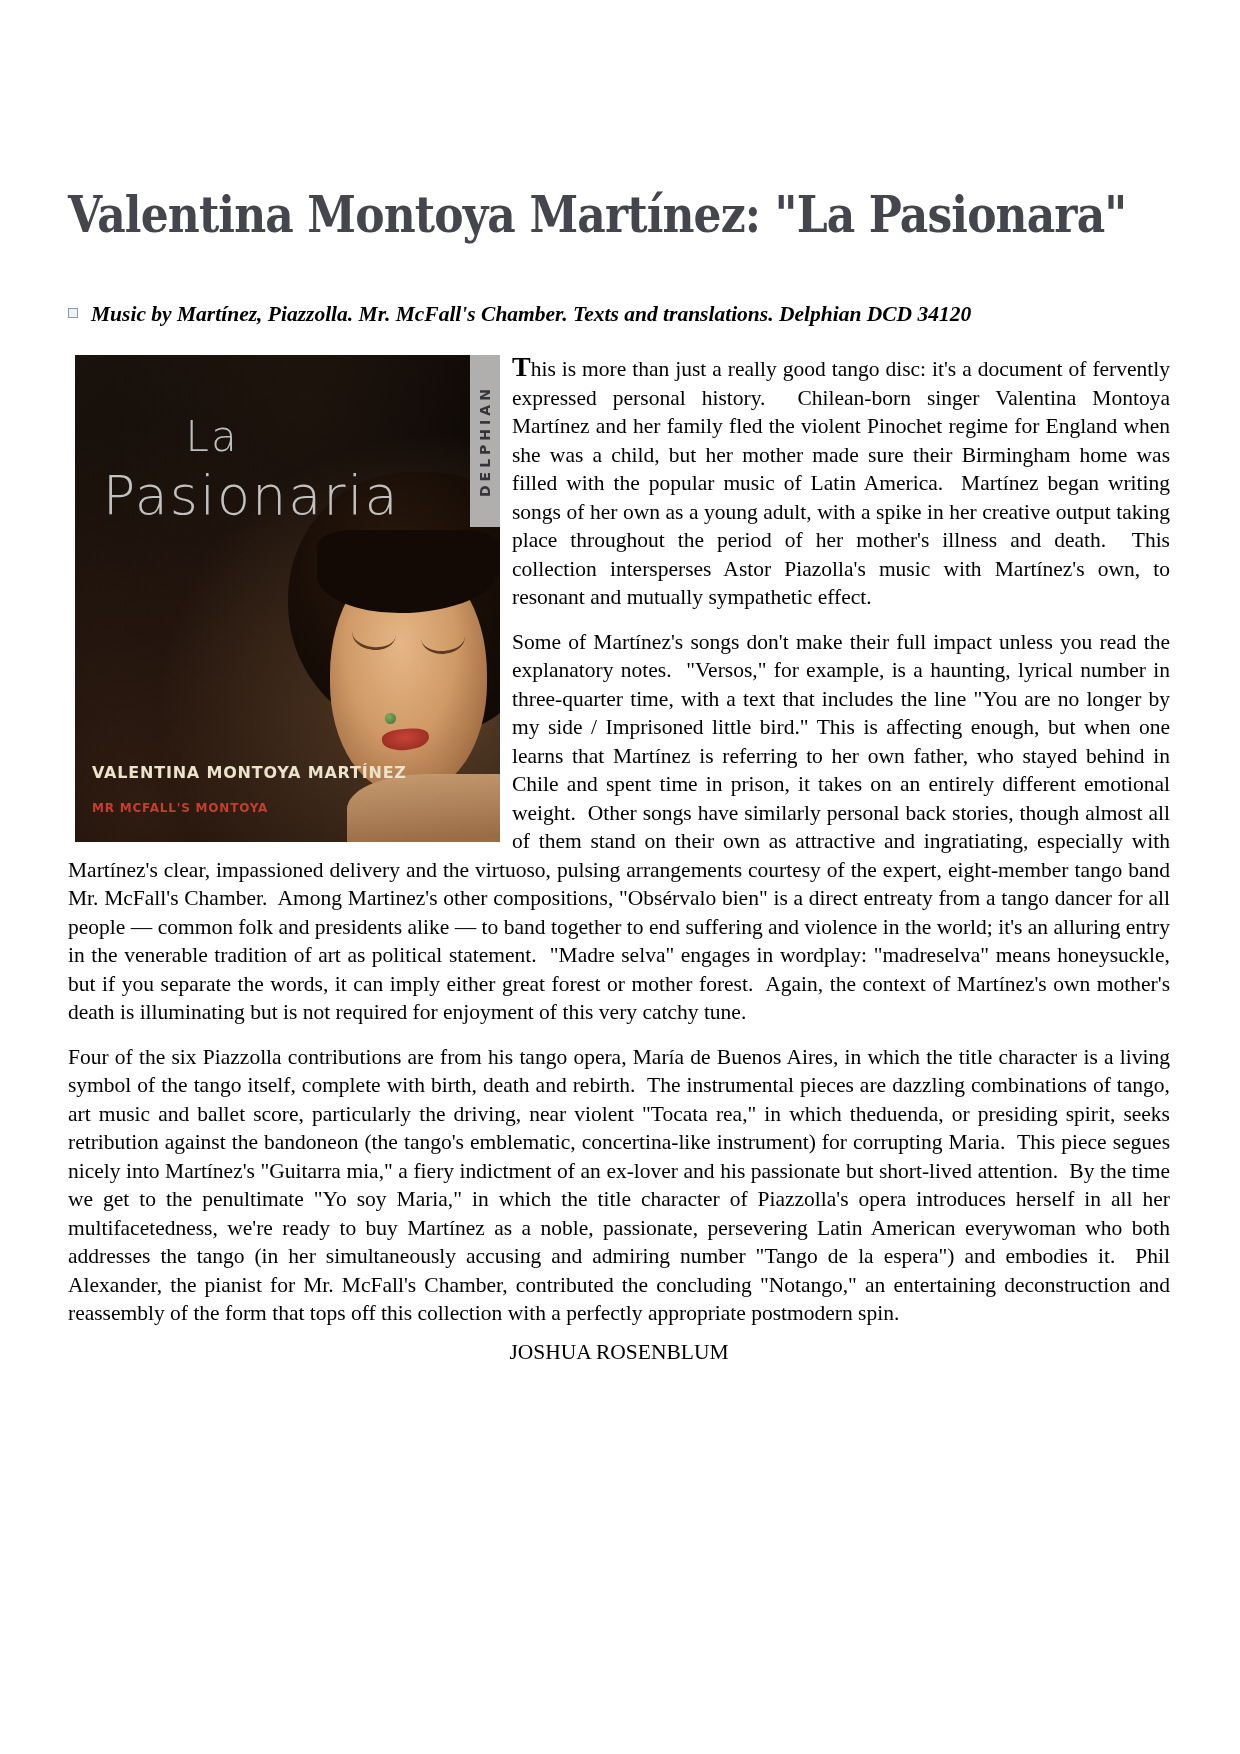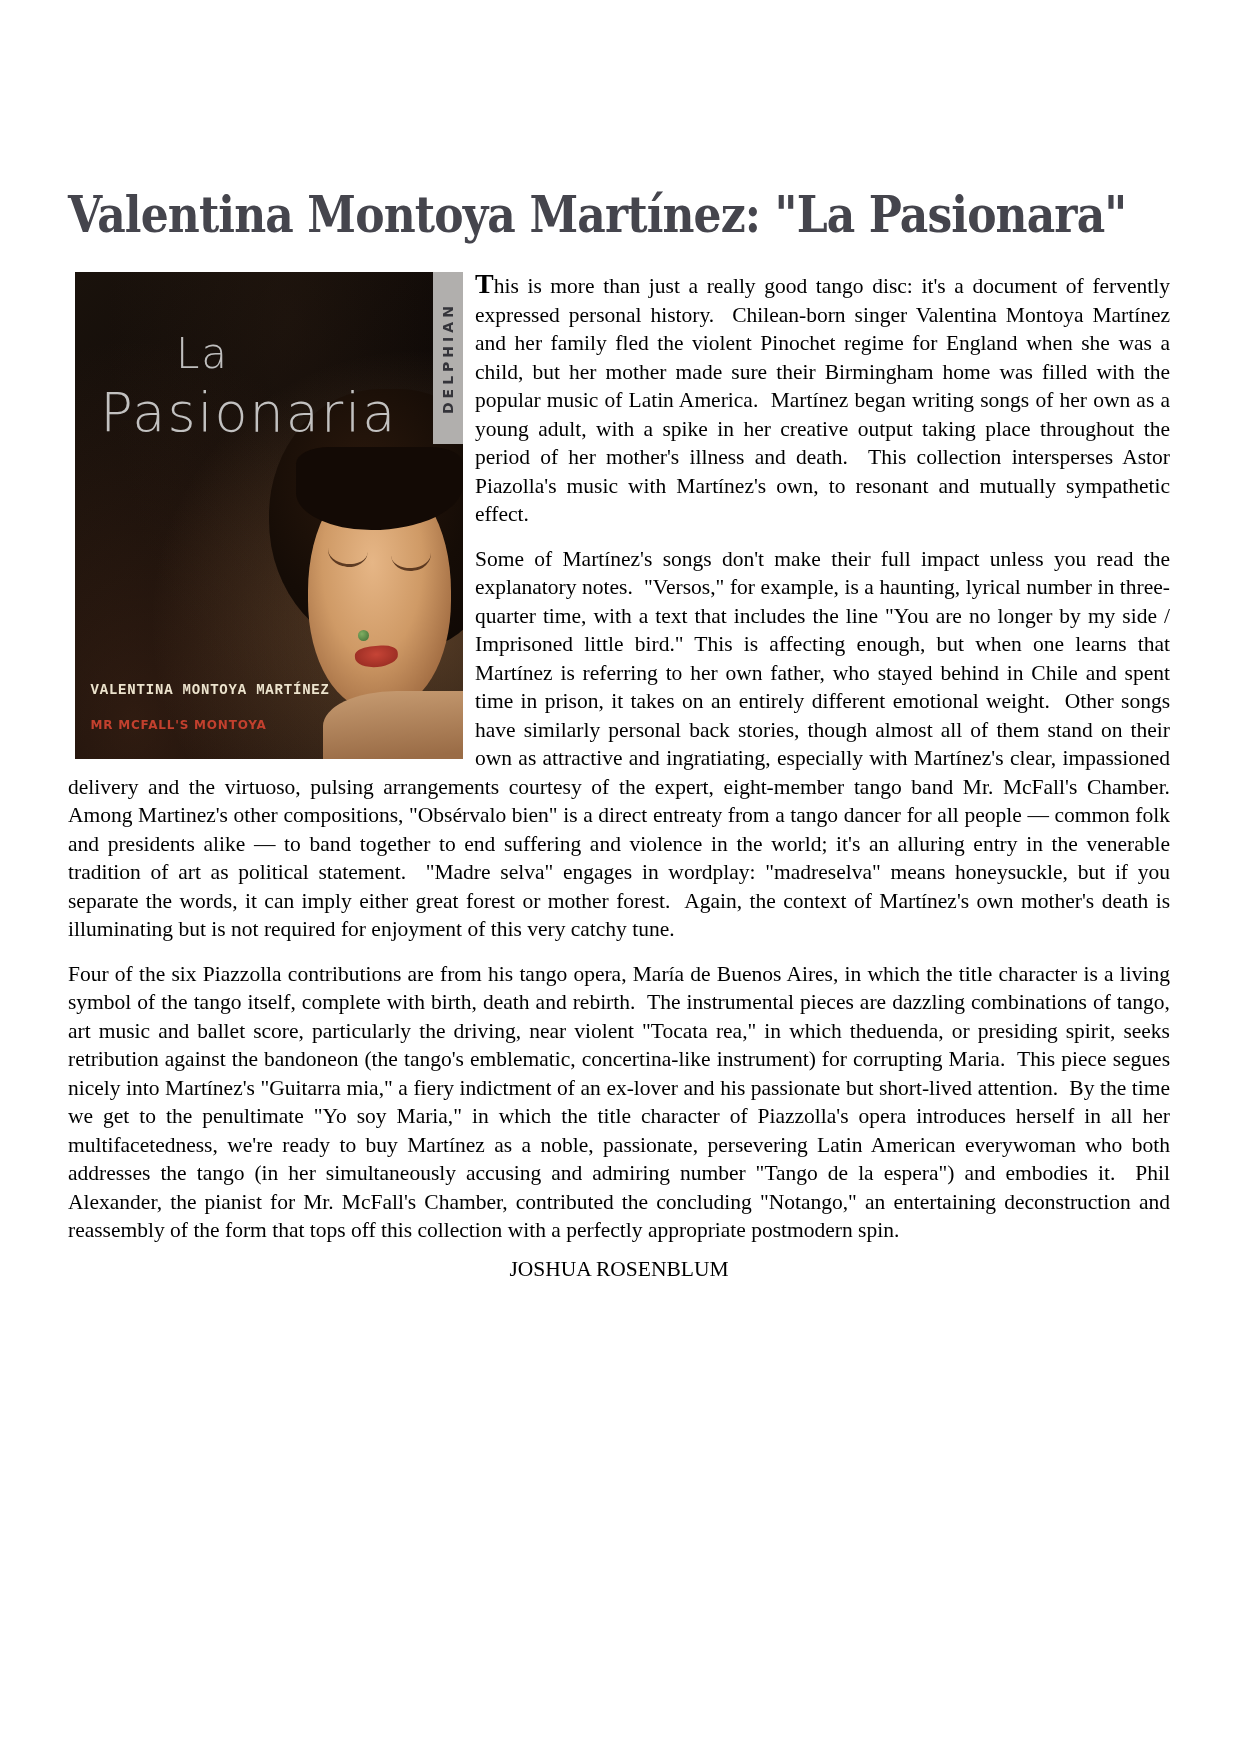--- a/index.html
+++ b/index.html
@@ -67,21 +67,21 @@
   .byline {
     margin-top: 10px;
     text-align: center;
     font-size: 21.5px;
     white-space: pre;
   }
 
   
   .cover {
     float: left;
-    width: 388px;
+    width: 425px;
     height: 487px;
     margin: 2px 12px 3px 7px;
     position: relative;
     overflow: hidden;
     background:
       radial-gradient(ellipse at 88% 72%, rgba(196,140,88,0.40), rgba(0,0,0,0) 55%),
       radial-gradient(ellipse at 15% 92%, rgba(125,72,42,0.30), rgba(0,0,0,0) 60%),
       radial-gradient(ellipse at 55% 10%, rgba(60,40,25,0.25), rgba(0,0,0,0) 60%),
       linear-gradient(135deg, #1a120c 0%, #0d0806 55%, #120b07 100%);
   }
@@ -170,40 +170,43 @@
     letter-spacing: 4px;
     color: #34343a;
   }
   .cover-credits {
     position: absolute;
     left: 4%; top: 83%;
     font-family: "DejaVu Sans", sans-serif;
     font-weight: bold;
   }
   .credit-artist {
-    font-size: 14px;
+    font-size: 16px;
     letter-spacing: 0.8px;
     color: #ece3cd;
-    font-family: Liberation Mono, monospace;
   }
   .credit-ensemble {
     margin-top: 6px;
     font-size: 12px;
     letter-spacing: 0.8px;
     color: #c2402e;
   }
 </style>
 </head>
 <body>
 
 <div class="page">
   <div class="content">
 
     <h1 class="title">Valentina Montoya Martínez: "La Pasionara"</h1>
 
+    <div class="subtitle-row">
+      <span class="bullet"></span>
+      <span class="subtitle">Music by Martínez, Piazzolla. Mr. McFall's Chamber. Texts and translations. Delphian DCD 34120</span>
+    </div>
 
     <div class="article">
 
       <div class="cover">
         <div class="p-hair"></div>
         <div class="p-face">
           <div class="p-eye left"></div>
           <div class="p-eye right"></div>
           <div class="p-lips"></div>
         </div>

